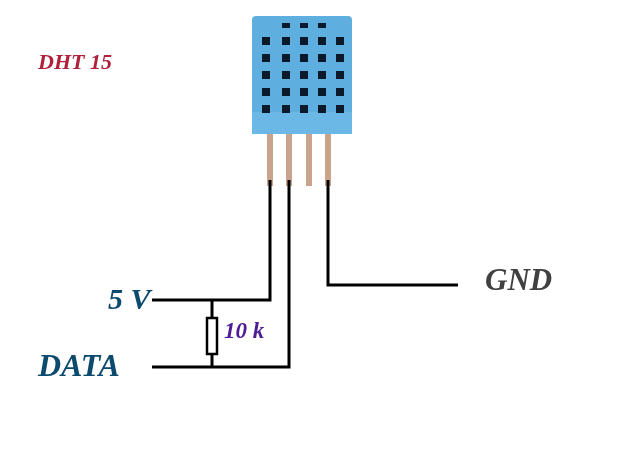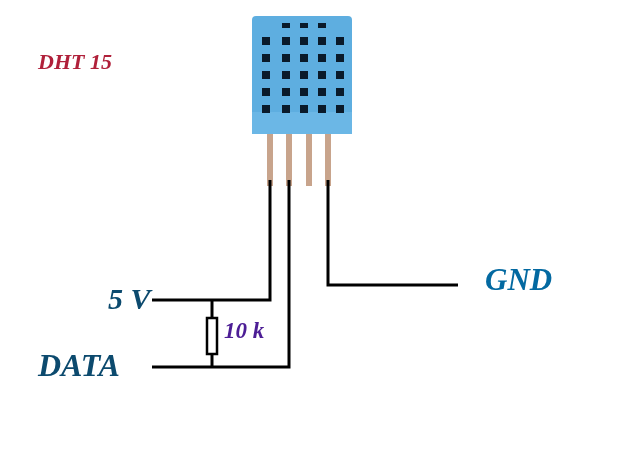--- a/index.html
+++ b/index.html
@@ -60,14 +60,14 @@
     <polyline points="328,180 328,285 458,285"></polyline>
     <line x1="212" y1="300" x2="212" y2="318"></line>
     <line x1="212" y1="354" x2="212" y2="367"></line>
   </g>
   <rect x="207" y="318" width="10" height="36" fill="#fff" stroke="#000" stroke-width="2.5"></rect>
 </svg>
 
 <div class="lbl" style="left:38px;top:49px;font-size:22px;color:#b0203a;">DHT 15</div>
 <div class="lbl" style="left:108px;top:282px;font-size:30px;color:#0c4a6e;">5 V</div>
 <div class="lbl" style="left:38px;top:347px;font-size:32px;color:#0c4a6e;">DATA</div>
-<div class="lbl" style="left:485px;top:262px;font-size:31px;color:#0369a1;">GND</div>
+<div class="lbl" style="left:485px;top:262px;font-size:31px;color:#404040;">GND</div>
 <div class="lbl" style="left:224px;top:318px;font-size:23px;color:#4c1d95;">10 k</div>
 
 </body></html>

